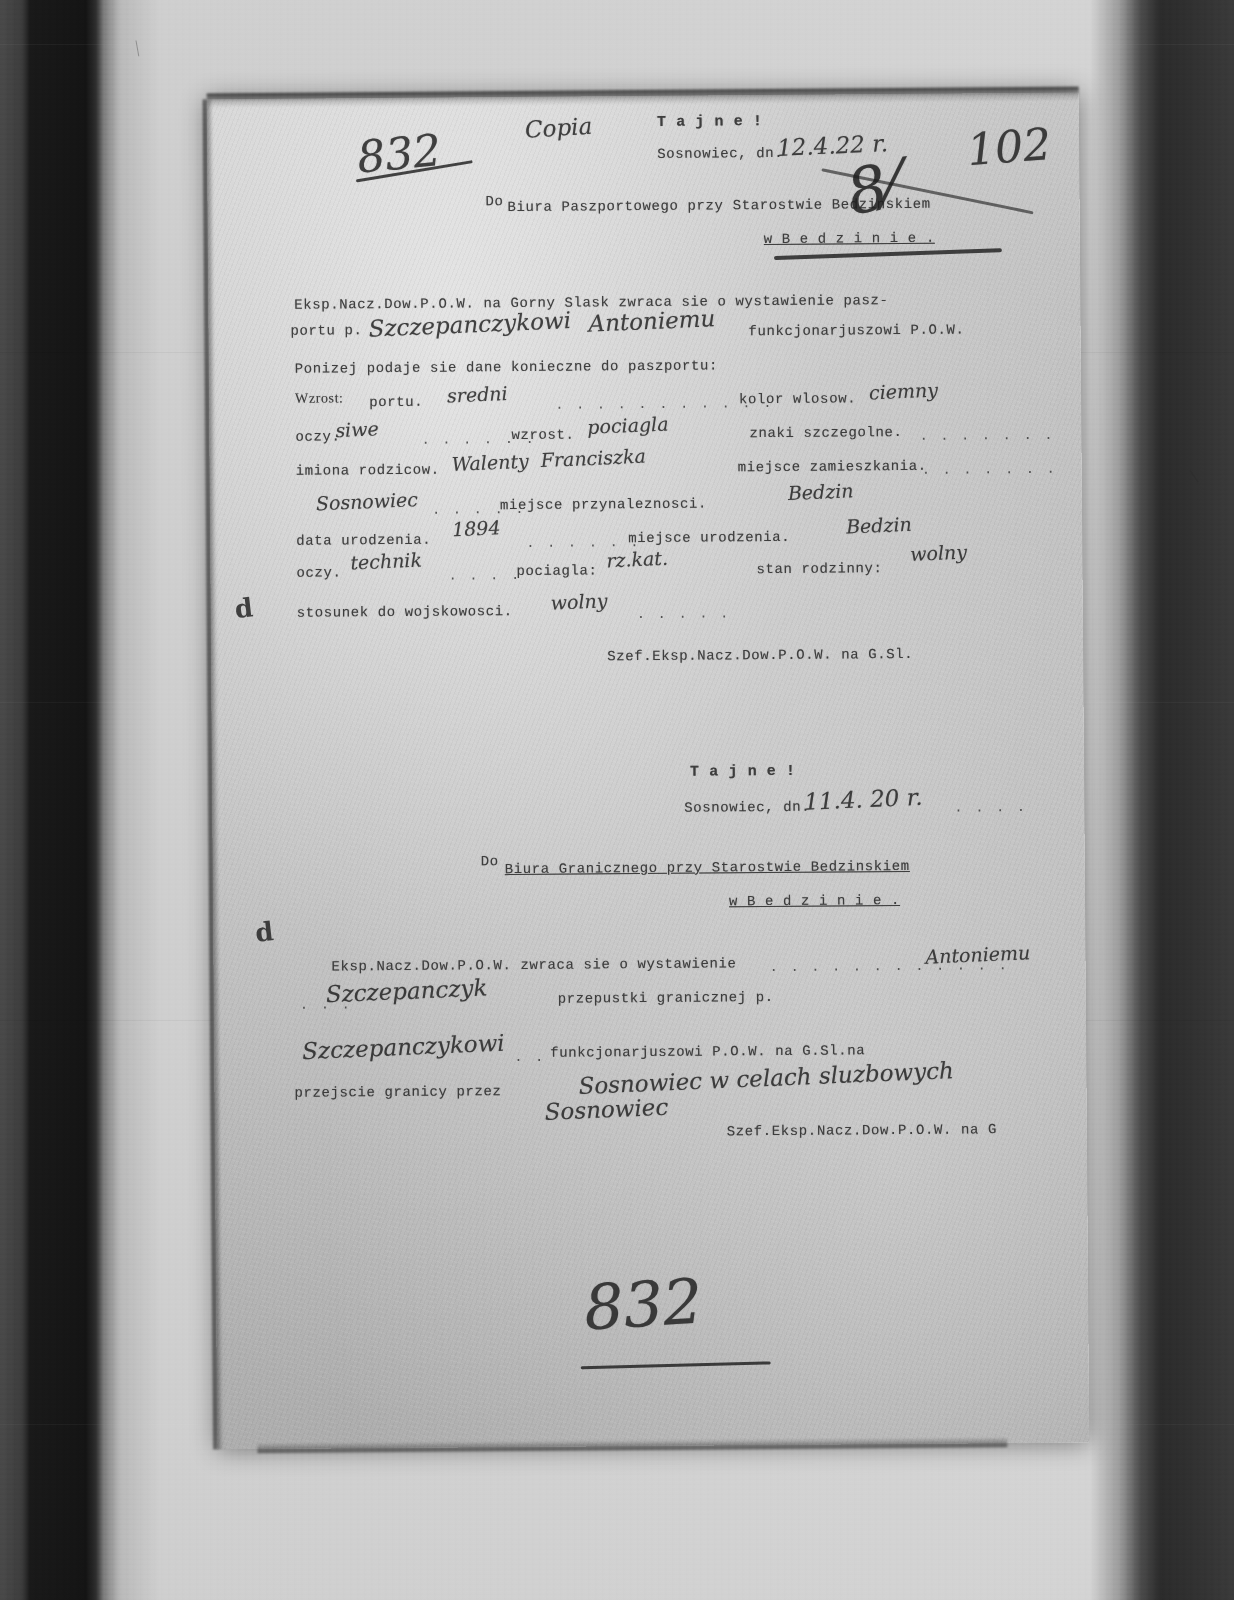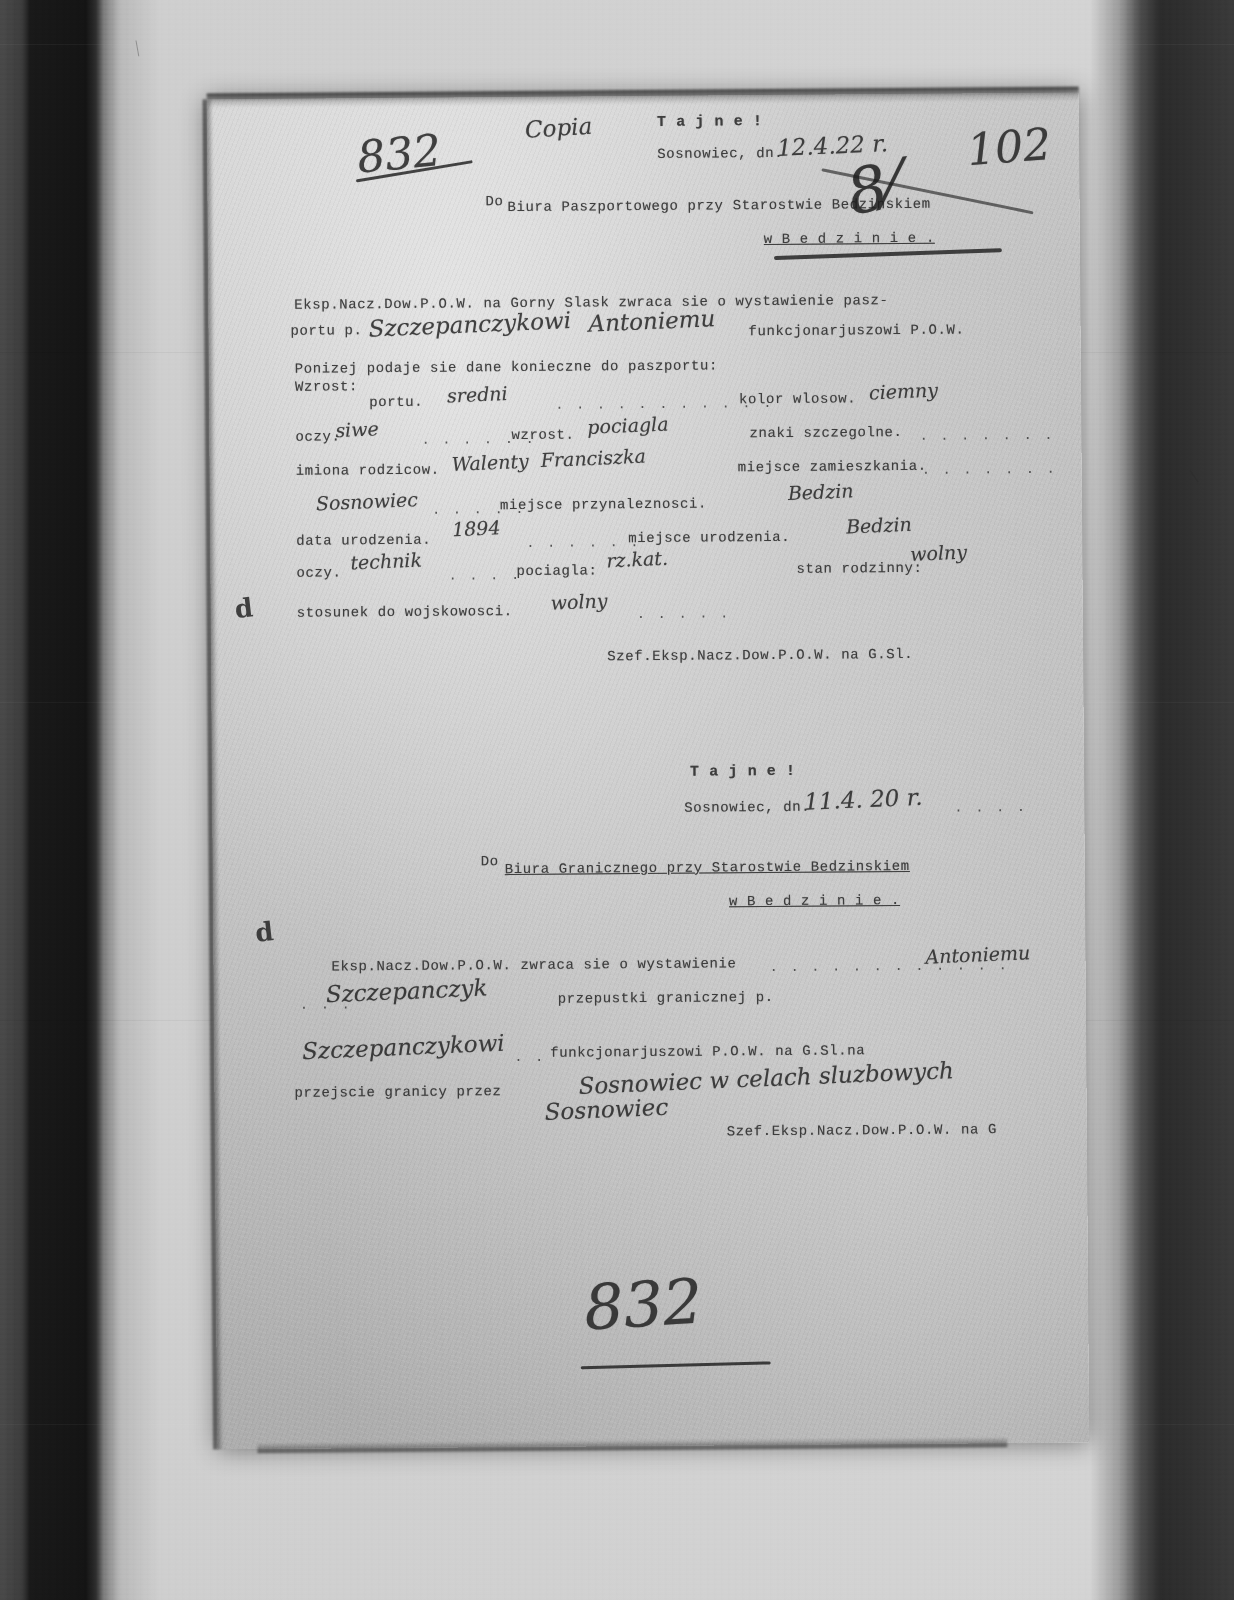--- a/index.html
+++ b/index.html
@@ -212,21 +212,21 @@
     <div class="stroke" style="left:612px;top:96px;width:216px;height:3px;transform:rotate(12deg);opacity:.6"></div>
 
     <div class="typed t14" style="left:86px;top:198px;">Eksp.Nacz.Dow.P.O.W. na Gorny Slask zwraca sie o wystawienie pasz-</div>
     <div class="typed t14" style="left:82px;top:224px;">portu p.</div>
     <div class="hand hmd rot-n2" style="left:160px;top:214px;">Szczepanczykowi</div>
     <div class="hand hmd rot-n2" style="left:380px;top:212px;">Antoniemu</div>
     <div class="typed t14" style="left:540px;top:228px;">funkcjonarjuszowi P.O.W.</div>
 
     <div class="typed t14" style="left:86px;top:262px;">Ponizej podaje sie dane konieczne do paszportu:</div>
 
-    <div class="typed t14" style="left:86px;top:280px;">Wzrost:</div>
+    <div class="typed t14" style="left:86px;top:292px;font-family:Liberation Serif, serif;">Wzrost:</div>
     <div class="typed t14" style="left:160px;top:296px;">portu.</div>
     <div class="hand hsm rot-n2" style="left:238px;top:286px;">sredni</div>
     <div class="dots" style="left:346px;top:300px;">. . . . . . . . . . .</div>
     <div class="typed t14" style="left:530px;top:296px;">kolor wlosow.</div>
     <div class="hand hsm rot-n2" style="left:660px;top:286px;">ciemny</div>
 
     <div class="typed t14" style="left:86px;top:330px;">oczy.</div>
     <div class="hand hsm rot-n2" style="left:126px;top:320px;">siwe</div>
     <div class="dots" style="left:212px;top:334px;">. . . . . .</div>
     <div class="typed t14" style="left:302px;top:330px;">wzrost.</div>
@@ -248,21 +248,21 @@
     <div class="hand hsm rot-n2" style="left:242px;top:420px;">1894</div>
     <div class="dots" style="left:316px;top:438px;">. . . . . .</div>
     <div class="typed t14" style="left:418px;top:434px;">miejsce urodzenia.</div>
     <div class="hand hsm rot-n2" style="left:636px;top:420px;">Bedzin</div>
 
     <div class="typed t14" style="left:86px;top:466px;">oczy.</div>
     <div class="hand hsm rot-n2" style="left:140px;top:452px;">technik</div>
     <div class="dots" style="left:238px;top:470px;">. . . .</div>
     <div class="typed t14" style="left:306px;top:466px;">pociagla:</div>
     <div class="hand hsm rot-n2" style="left:396px;top:452px;">rz.kat.</div>
-    <div class="typed t14" style="left:546px;top:466px;margin-left:40px;">stan rodzinny:</div>
+    <div class="typed t14" style="left:546px;top:466px;">stan rodzinny:</div>
     <div class="hand hsm rot-n2" style="left:700px;top:448px;">wolny</div>
 
     <div class="typed t14" style="left:86px;top:506px;">stosunek do wojskowosci.</div>
     <div class="hand hsm rot-n2" style="left:340px;top:494px;">wolny</div>
     <div class="dots" style="left:426px;top:510px;">. . . . .</div>
 
     <div class="typed t14" style="left:396px;top:552px;">Szef.Eksp.Nacz.Dow.P.O.W. na G.Sl.</div>
 
     <div class="margin-mark" style="left:24px;top:494px;transform:rotate(-6deg)">d</div>
 

